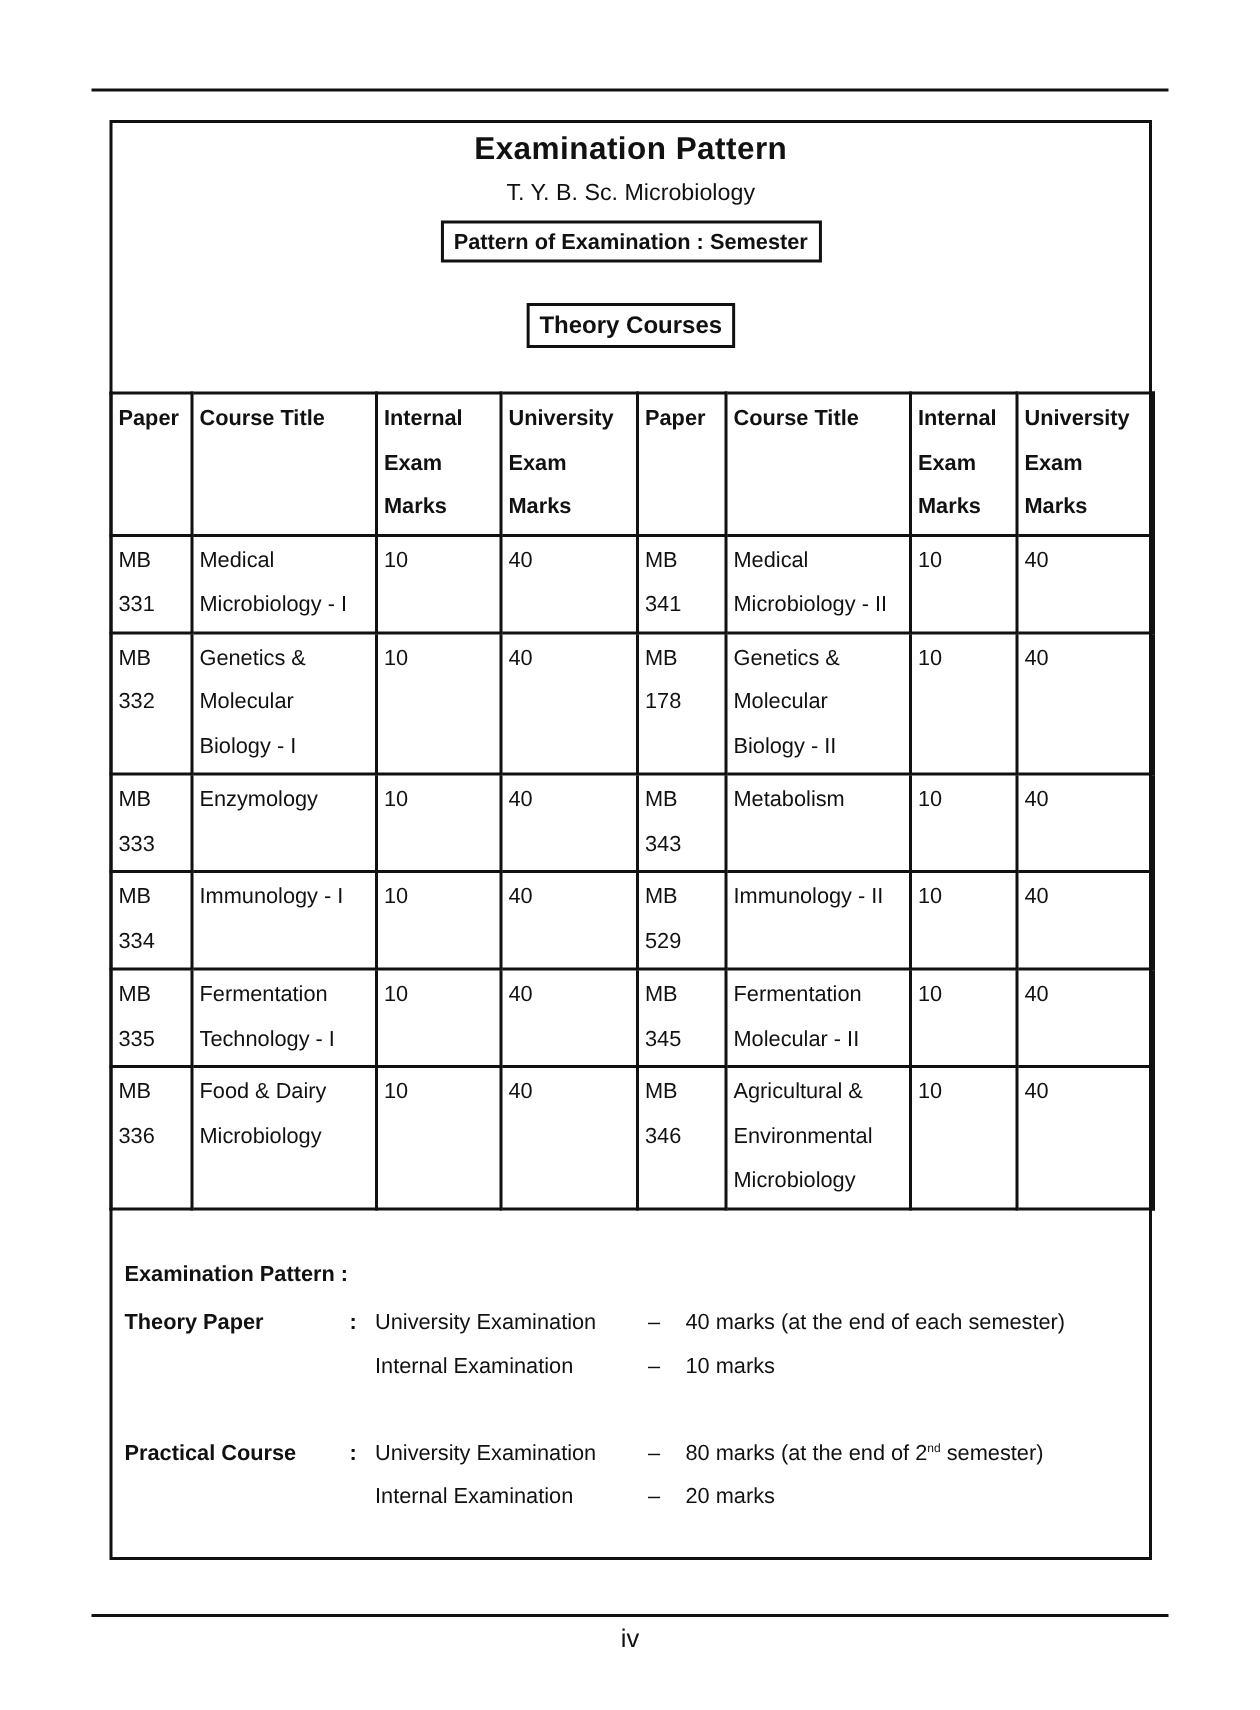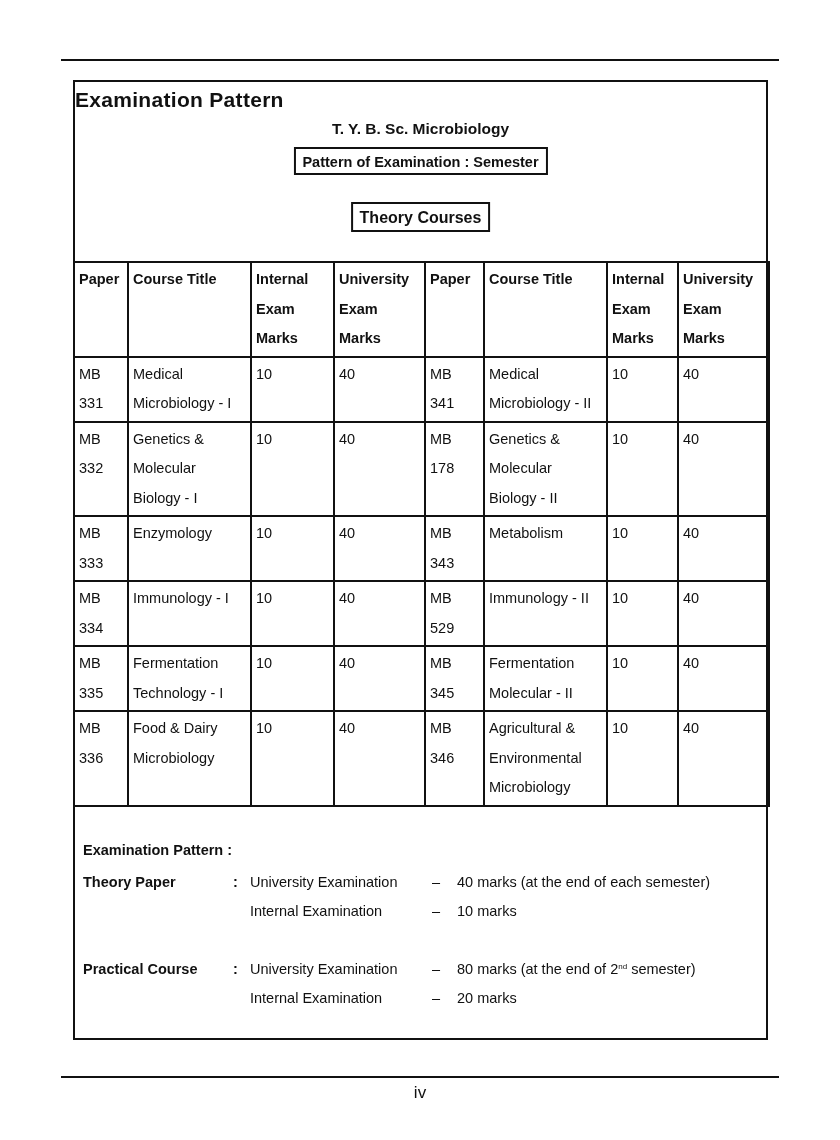--- a/index.html
+++ b/index.html
@@ -1,22 +1,22 @@
 <!DOCTYPE html>
 <html><head>
 <meta charset="utf-8">
 <style>
   html, body { margin: 0; padding: 0; background: #ffffff; }
   body { width: 840px; height: 1140px; position: relative; font-family: "Liberation Sans", sans-serif; color: #111; overflow: hidden; }
   .rule { position: absolute; left: 61px; width: 718px; height: 2px; background: #111; }
   .rule.top { top: 59px; }
   .rule.bottom { top: 1076px; }
   .frame { position: absolute; left: 73px; top: 80px; width: 695px; height: 960px; border: 2px solid #111; box-sizing: border-box; }
-  .title { position: absolute; left: 0; right: 0; top: 6px; text-align: left; font-weight: bold; font-size: 21px; letter-spacing: 0.3px; }
-  .subtitle { position: absolute; left: 0; right: 0; top: 38px; text-align: center; font-weight: bold; font-size: 15.5px; }
+  .title { position: absolute; left: 0; right: 0; top: 6px; text-align: center; font-weight: bold; font-size: 21px; letter-spacing: 0.3px; }
+  .subtitle { position: absolute; left: 0; right: 0; top: 38px; text-align: center; font-weight: normal; font-size: 15.5px; }
   .boxed { position: absolute; left: 50%; transform: translateX(-50%); border: 2px solid #111; font-weight: bold; white-space: nowrap; box-sizing: border-box; text-align: center; }
   .boxed.pattern { top: 65px; font-size: 14.5px; padding: 3px 7px; height: 28px; line-height: 20px; }
   .boxed.theory { top: 120px; font-size: 16px; padding: 3px 7px; height: 30px; line-height: 22px; }
   table.courses { position: absolute; left: -2px; top: 179px; width: 695px; border-collapse: collapse; table-layout: fixed; font-size: 14.5px; }
   table.courses td, table.courses th { border: 2px solid #111; vertical-align: top; padding: 2px 4px; line-height: 29.5px; text-align: left; }
   table.courses th.sem { text-align: center; font-weight: bold; line-height: 24px; padding: 0; }
   table.courses th.col { font-weight: bold; }
   .notes { position: absolute; left: 8px; top: 760px; font-size: 14.5px; }
   .notes .heading { position: absolute; left: 0; top: 0; font-weight: bold; white-space: nowrap; }
   .nrow { position: absolute; left: 0; white-space: nowrap; height: 20px; }

